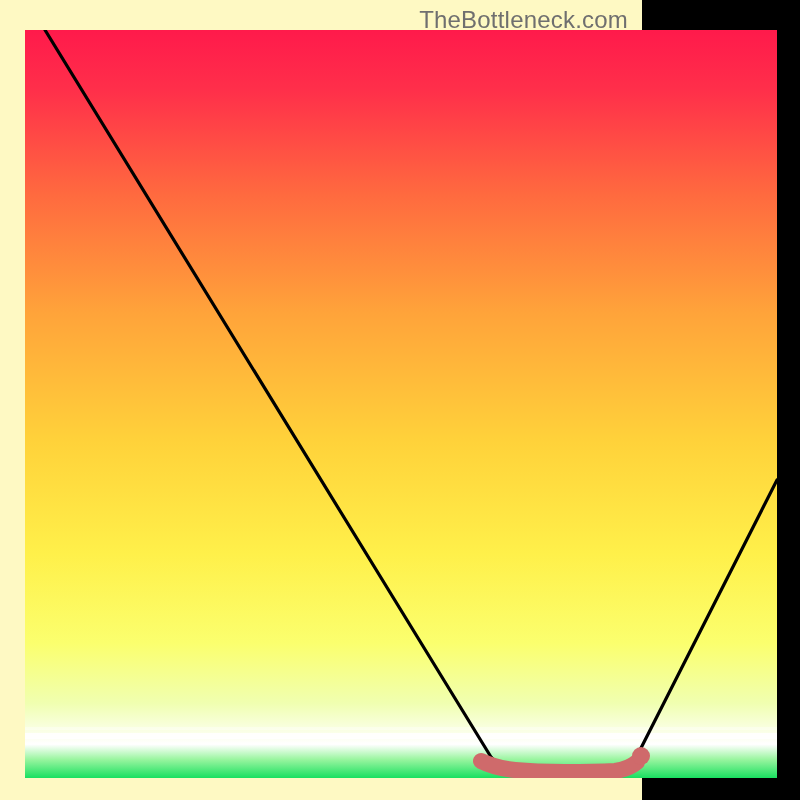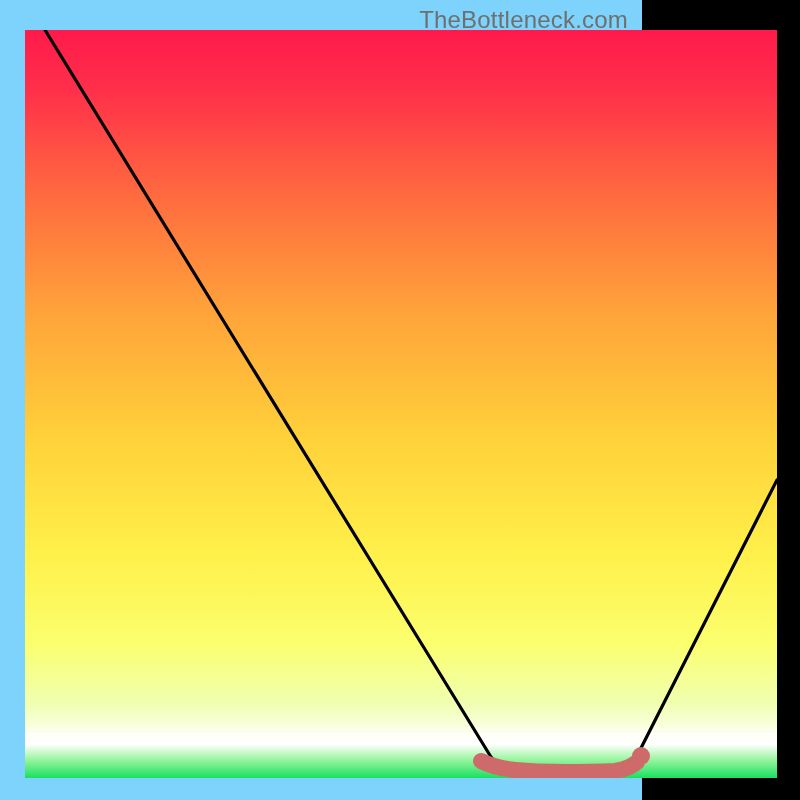--- a/index.html
+++ b/index.html
@@ -8,21 +8,21 @@
     width: 800px;
     height: 800px;
     background: #000;
     overflow: hidden;
     font-family: Arial, Helvetica, sans-serif;
   }
   .stage {
     position: relative;
     width: 642px;
     height: 800px;
-    background: #7dd3fc;
+    background: #fef9c3;
     text-decoration: underline;
   }
   .watermark {
     position: absolute;
     top: 6px;
     right: 14px;
     color: #6f6f6f;
     font-size: 24px;
     font-weight: 400;
     letter-spacing: 0.2px;

